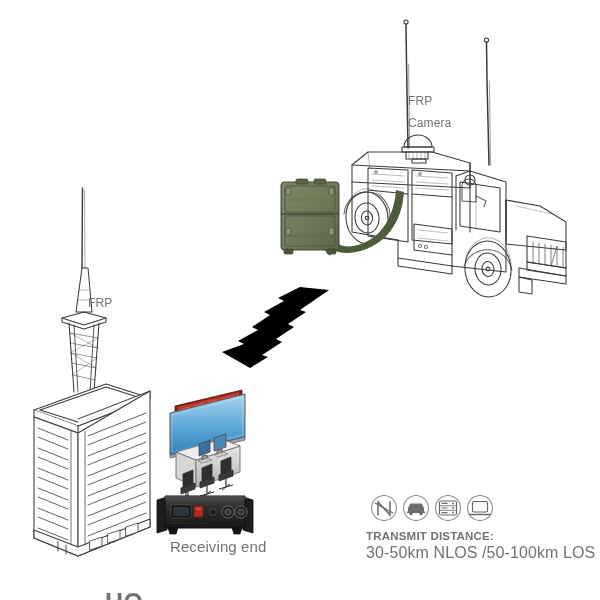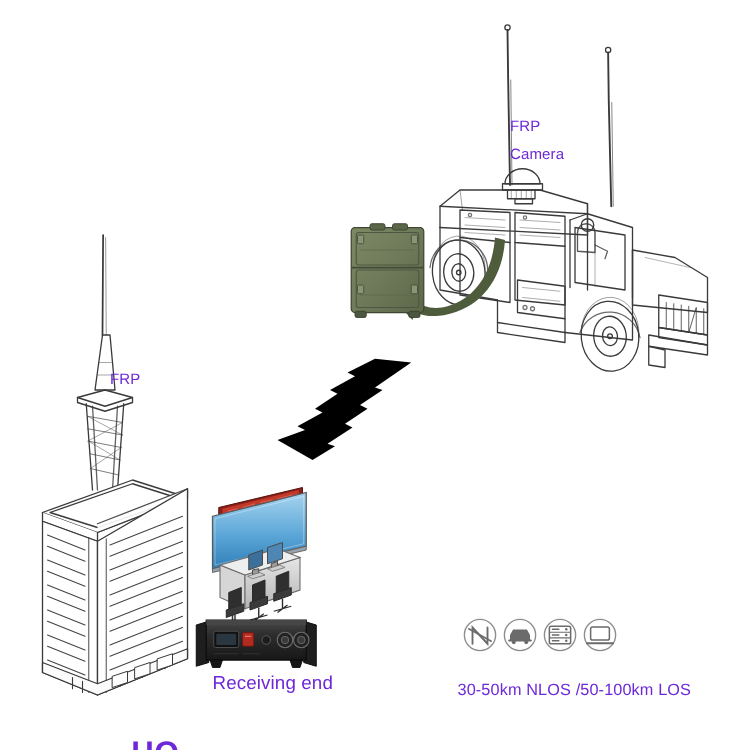--- a/index.html
+++ b/index.html
@@ -22,31 +22,31 @@
   .art {
     position: absolute;
     top: 0;
     left: 0;
     width: 600px;
     height: 600px;
   }
   .lbl {
     position: absolute;
     white-space: nowrap;
-    color: #6d28d9;
+    color: #737373;
     letter-spacing: .1px;
   }
   .lbl-frp-tower  { left: 88px;  top: 296px; font-size: 12px; }
   .lbl-frp-veh    { left: 408px; top: 94px;  font-size: 12px; }
   .lbl-camera     { left: 408px; top: 116px; font-size: 12px; text-align: center; }
   .lbl-radio      { left: 262px; top: 256px; font-size: 11.5px; }
   .lbl-recv       { left: 170px; top: 538px; font-size: 15px; text-align: right; }
   .lbl-hq         { left: 105px; top: 552px; font-size: 25px; font-weight: bold; letter-spacing: .5px; margin-top: 36px; }
   .lbl-dist-title { left: 366px; top: 530px; font-size: 11.5px; font-weight: bold; letter-spacing: .2px; }
-  .lbl-dist-value { left: 366px; top: 544px; font-size: 13px; }
+  .lbl-dist-value { left: 366px; top: 544px; font-size: 16px; }
 </style>
 </head>
 <body>
 
 <div id="stage">
 
   <svg class="art" viewBox="0 0 600 600">
     <defs>
       <linearGradient id="gScreen" x1="0" y1="0" x2="0" y2="1">
         <stop offset="0%" stop-color="#a7d4ef"></stop>
@@ -367,16 +367,17 @@
 
   <div class="lbl lbl-frp-veh">FRP</div>
 
   <div class="lbl lbl-camera">Camera</div>
 
 
   <div class="lbl lbl-recv">Receiving end</div>
 
   <div class="lbl lbl-hq">HQ</div>
 
+  <div class="lbl lbl-dist-title">TRANSMIT DISTANCE:</div>
 
   <div class="lbl lbl-dist-value">30-50km NLOS /50-100km LOS</div>
 
 </div>
 
 </body></html>

